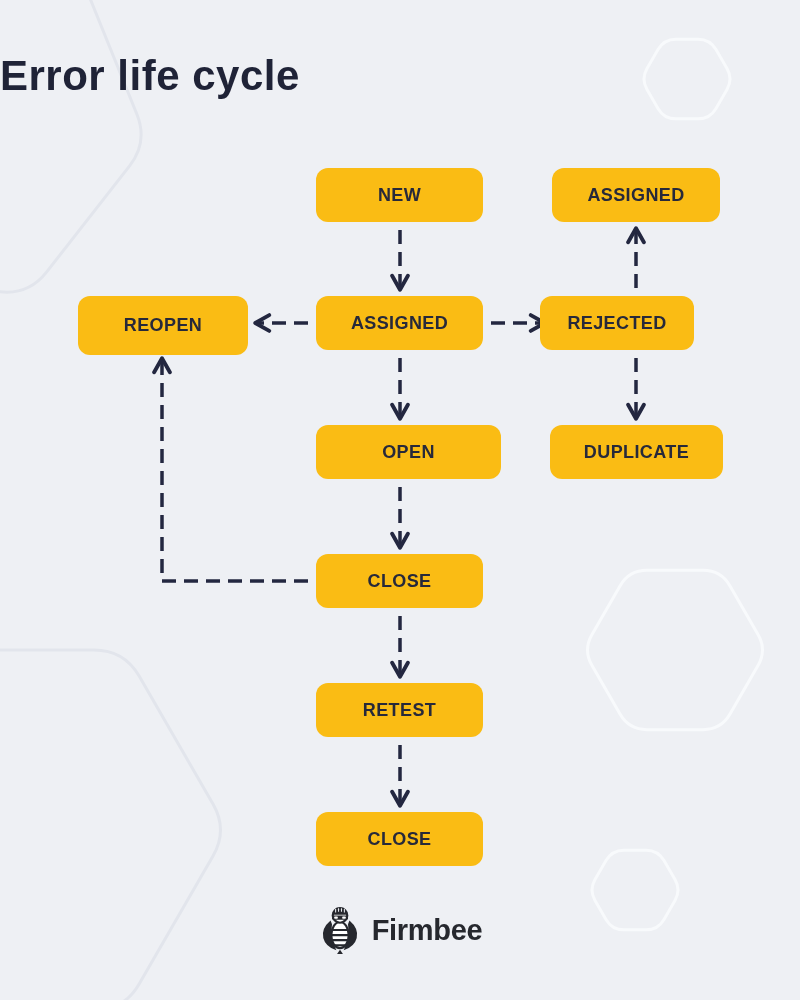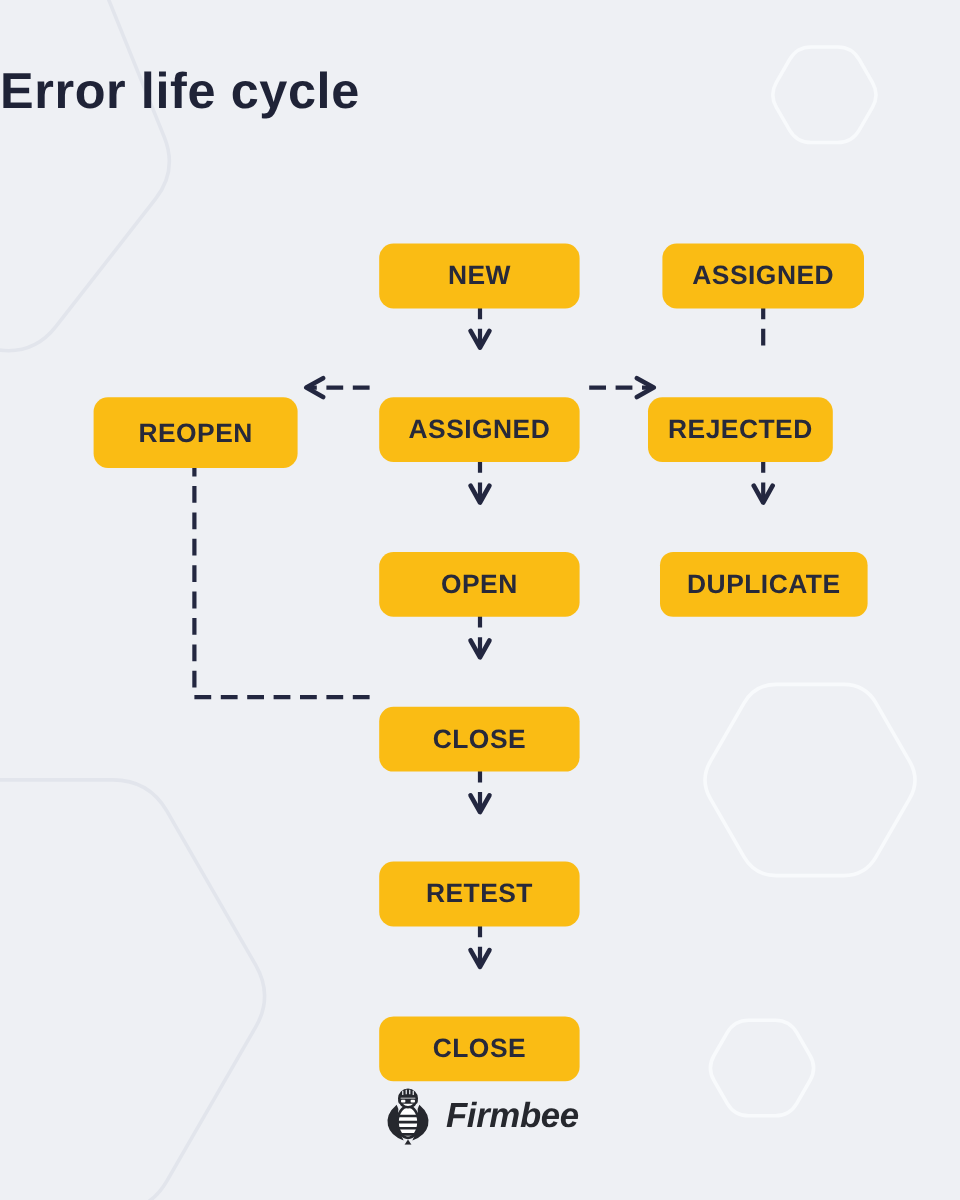--- a/index.html
+++ b/index.html
@@ -32,31 +32,30 @@
     stroke-linecap:round;stroke-linejoin:round;
   }
   .page-title{
     position:absolute;left:0;top:52px;width:800px;
     text-align:left;font-size:42px;font-weight:bold;
     color:var(--title-text);letter-spacing:0.5px;
   }
   .node{
     position:absolute;background:var(--node-fill);
     border-radius:12px;display:flex;align-items:center;justify-content:center;
-    font-size:22px;font-weight:bold;letter-spacing:0.4px;
-    color:var(--node-text);box-sizing:border-box;margin-top:35px;
+    font-size:18px;font-weight:bold;letter-spacing:0.4px;
+    color:var(--node-text);box-sizing:border-box;
   }
   .logo{
     position:absolute;left:0;top:898px;width:800px;height:64px;
     display:flex;align-items:center;justify-content:center;gap:10px;
   }
   .logo-brand{
     font-size:29px;font-weight:bold;color:var(--logo-text);
     letter-spacing:-0.3px;
-    font-style:italic;
   }
 </style>
 </head>
 <body>
 
 <div id="canvas">
 
   <svg id="bg-svg" viewBox="0 0 800 1000">
     <defs>
       <marker id="arrowhead" viewBox="0 0 12 12" refX="9" refY="6" markerWidth="6" markerHeight="6" orient="auto">
@@ -85,22 +84,22 @@
   </svg>
 
   <div class="page-title">Error life cycle</div>
 
   <div id="nodes-layer">
       <div class="node" style="left: 316px; top: 168px; width: 167px; height: 54px;">NEW</div>
       <div class="node" style="left: 552px; top: 168px; width: 168px; height: 54px;">ASSIGNED</div>
       <div class="node" style="left: 78px; top: 296px; width: 170px; height: 59px;">REOPEN</div>
       <div class="node" style="left: 316px; top: 296px; width: 167px; height: 54px;">ASSIGNED</div>
       <div class="node" style="left: 540px; top: 296px; width: 154px; height: 54px;">REJECTED</div>
-      <div class="node" style="left: 316px; top: 425px; width: 167px; height: 54px;">OPEN</div>
-      <div class="node" style="left: 550px; top: 425px; width: 173px; height: 54px; border-radius: 11px;">DUPLICATE</div>
+      <div class="node" style="left: 316px; top: 425px; width: 185px; height: 54px;">OPEN</div>
+      <div class="node" style="left: 550px; top: 425px; width: 173px; height: 54px;">DUPLICATE</div>
       <div class="node" style="left: 316px; top: 554px; width: 167px; height: 54px;">CLOSE</div>
       <div class="node" style="left: 316px; top: 683px; width: 167px; height: 54px; text-align: center;">RETEST</div>
       <div class="node" style="left: 316px; top: 812px; width: 167px; height: 54px;">CLOSE</div>
     </div>
 
   <div class="logo">
     <svg viewBox="0 0 60 66" width="44" height="48">
       <g>
         <path d="M17 20 Q4 31 7 44 Q10 56 25 61 Q16 44 19 25 Z" fill="#26282e"></path>
         <path d="M43 20 Q56 31 53 44 Q50 56 35 61 Q44 44 41 25 Z" fill="#26282e"></path>

